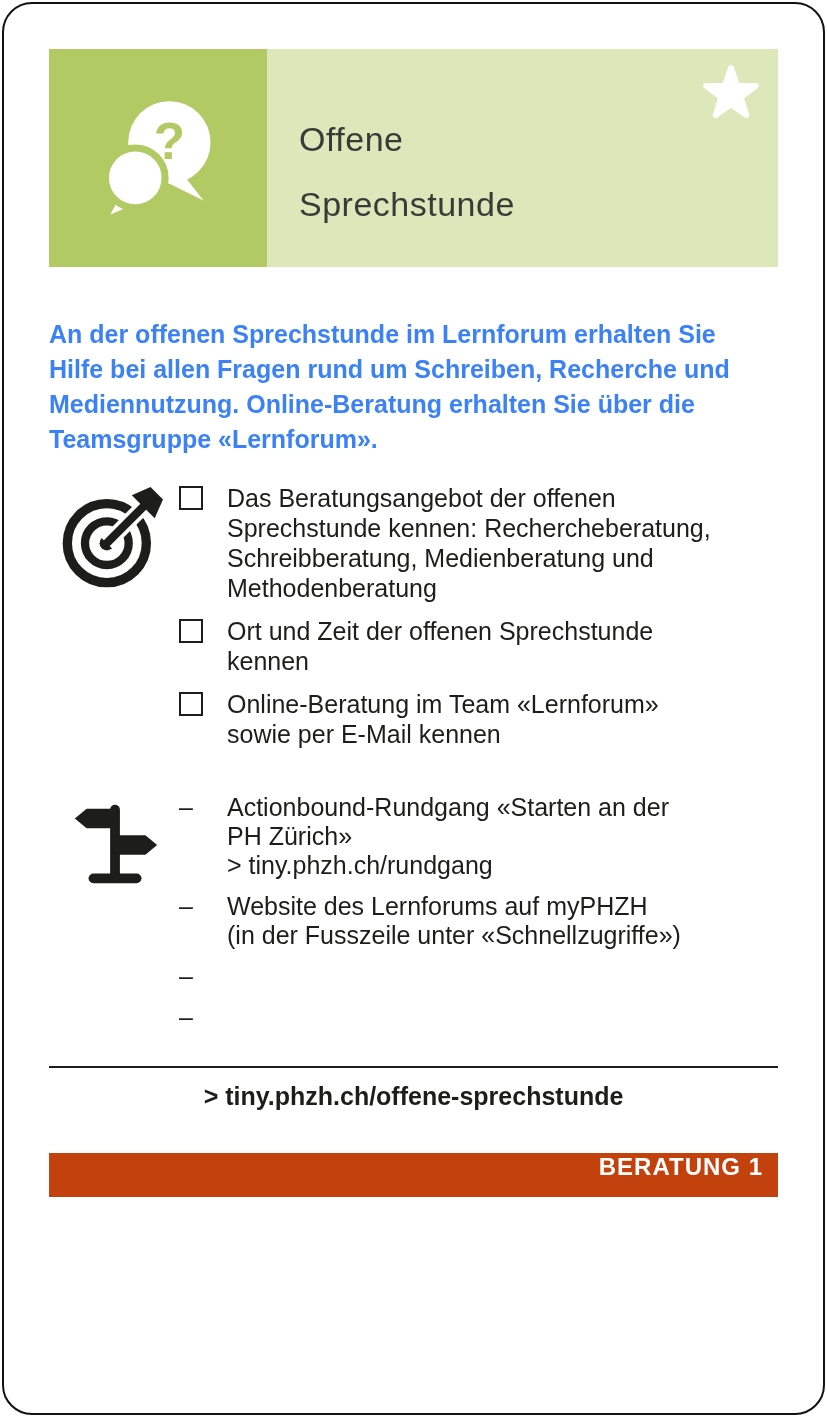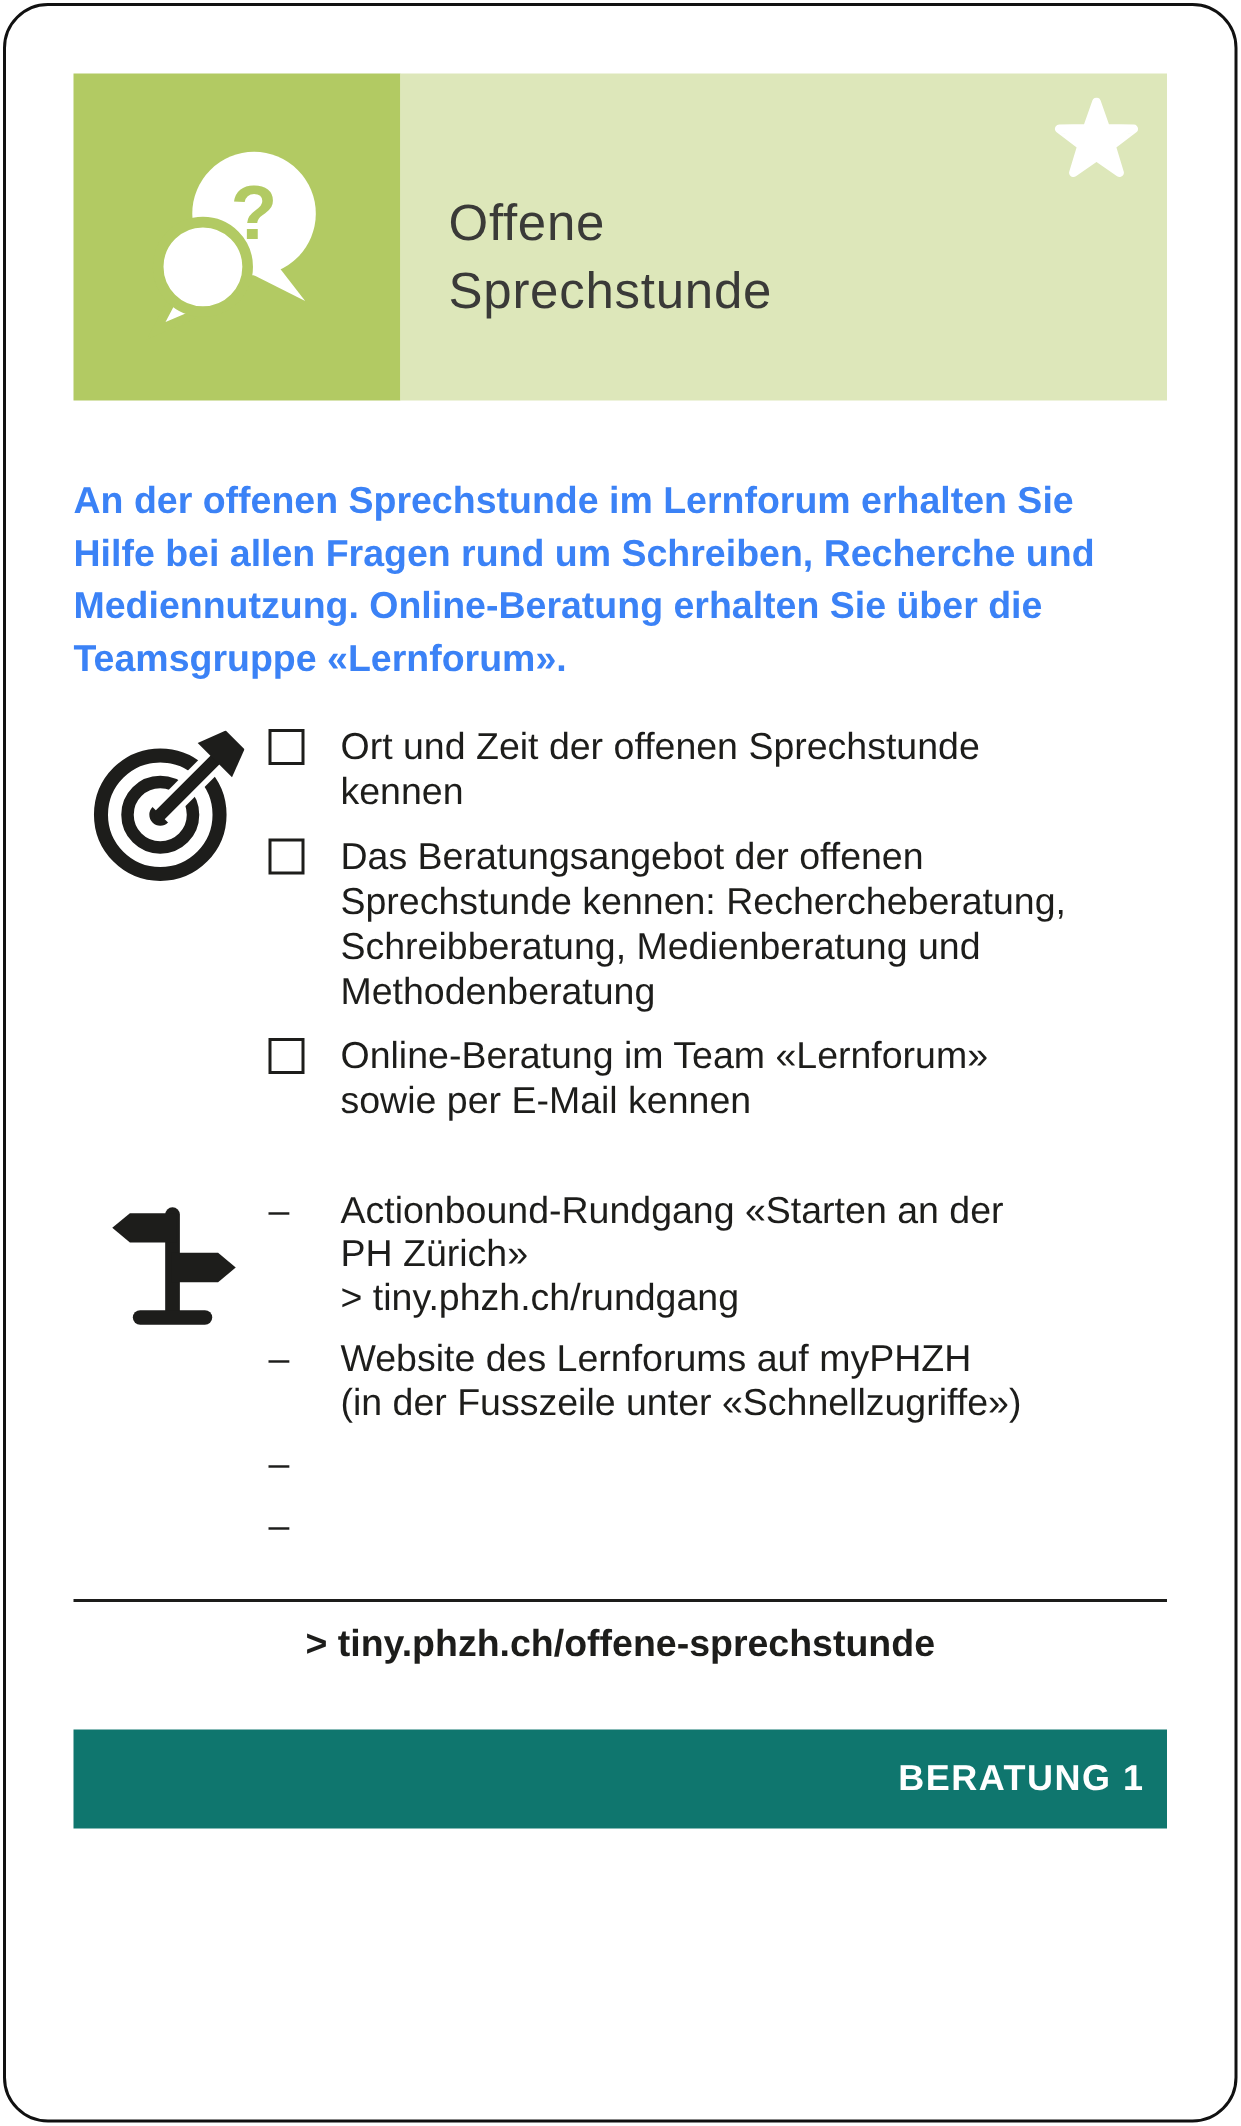--- a/index.html
+++ b/index.html
@@ -40,21 +40,21 @@
   .header-title-block {
     flex: 1;
     background: #dde7ba;
     position: relative;
     display: flex;
     align-items: center;
   }
   .title {
     margin: 28px 0 0 32px;
     font-size: 34px;
-    line-height: 45px;
+    line-height: 65px;
     font-weight: 400;
     letter-spacing: 0.5px;
     color: #3a3a38;
     white-space: pre-line;
   }
   .star-wrap {
     position: absolute;
     top: 16px;
     right: 18px;
     width: 58px;
@@ -128,24 +128,24 @@
   .footer-link {
     margin: 11px 0 0 0;
     font-size: 25px;
     line-height: 34px;
     font-weight: 700;
     color: #1d1d1b;
     text-align: center;
   }
   .footer-bar {
     margin-top: 40px;
-    height: 66px;
-    background: #0f766e;
-    display: flex;
-    align-items: center;
+    height: 44px;
+    background: #c2410c;
+    display: flex;
+    align-items: flex-start;
     justify-content: flex-end;
     padding-right: 15px;
   }
   .footer-badge {
     color: #ffffff;
     font-size: 24px;
     font-weight: 700;
     letter-spacing: 1px;
   }
   .icon-svg { display: block; }
@@ -194,29 +194,29 @@
           <line x1="95" y1="5" x2="46" y2="54" stroke="#ffffff" stroke-width="15"></line>
 
           <line x1="85" y1="15" x2="46" y2="54" stroke="#1d1d1b" stroke-width="8" stroke-linecap="round"></line>
 
           <polygon points="70,8 88,0 100,12 92,30" fill="#1d1d1b"></polygon>
         </svg>
       </div>
       <div class="section-body">
         <div class="goal-row">
           <span class="checkbox"></span>
-          <span class="goal-text">Ort und Zeit der offenen Sprechstunde
-kennen</span>
-        </div>
-        <div class="goal-row">
-          <span class="checkbox"></span>
           <span class="goal-text">Das Beratungsangebot der offenen
 Sprechstunde kennen: Rechercheberatung,
 Schreibberatung, Medienberatung und
 Methodenberatung</span>
+        </div>
+        <div class="goal-row">
+          <span class="checkbox"></span>
+          <span class="goal-text">Ort und Zeit der offenen Sprechstunde
+kennen</span>
         </div>
         <div class="goal-row">
           <span class="checkbox"></span>
           <span class="goal-text">Online-Beratung im Team «Lernforum»
 sowie per E-Mail kennen</span>
         </div>
       </div>
     </section>
 
     <section class="section resources">

